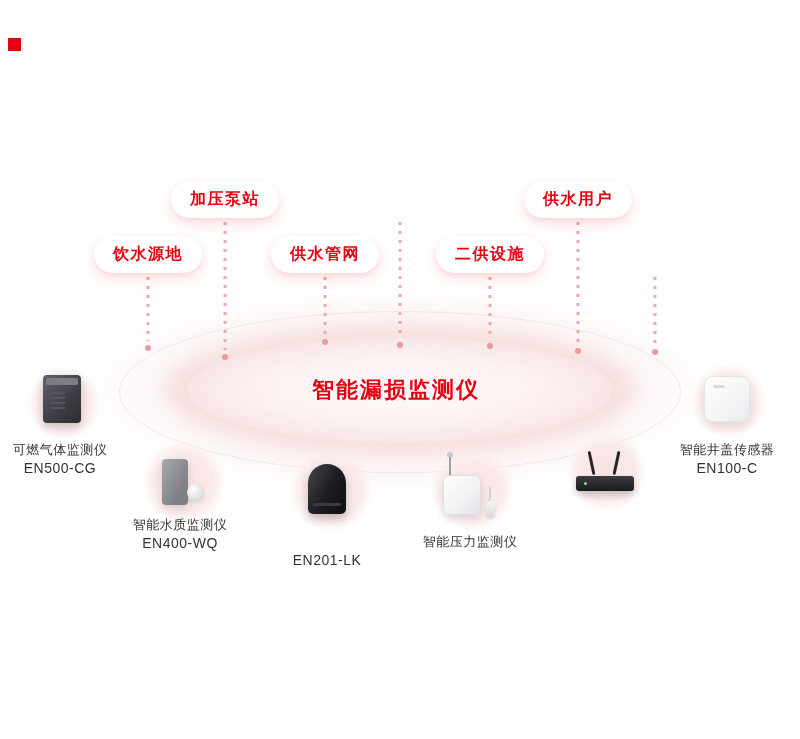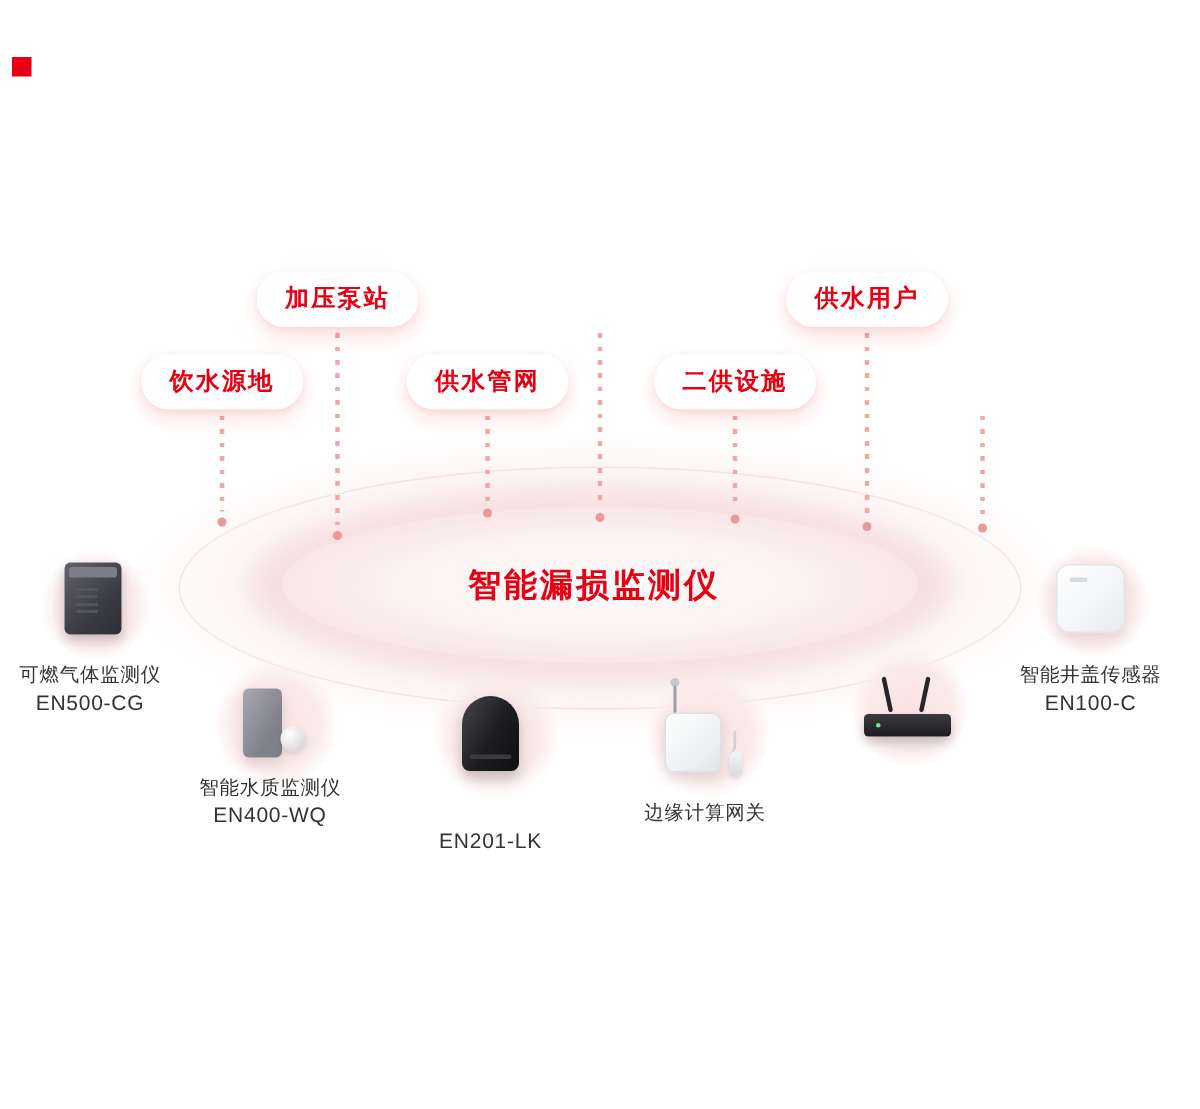--- a/index.html
+++ b/index.html
@@ -150,21 +150,21 @@
   <div class="dev-model" style="left:327px;top:552px">EN201-LK</div>
 
   <div class="halo" style="left:472px;top:490px;width:84px;height:84px"></div>
   <div class="icon-press">
     <div class="press-tip"></div>
     <div class="press-ant"></div>
     <div class="press-body"></div>
     <div class="press-cable"></div>
     <div class="press-sensor"></div>
   </div>
-  <div class="dev-name" style="left:470px;top:533px">边缘计算网关</div>
+  <div class="dev-name" style="left:470px;top:533px">智能压力监测仪</div>
 
   <div class="halo" style="left:607px;top:472px;width:80px;height:80px"></div>
   <div class="icon-gw">
     <div class="gw-ant-l"></div>
     <div class="gw-ant-r"></div>
     <div class="gw-body"></div>
     <div class="gw-led"></div>
   </div>
 
   <div class="halo" style="left:729px;top:401px;width:76px;height:76px"></div>

